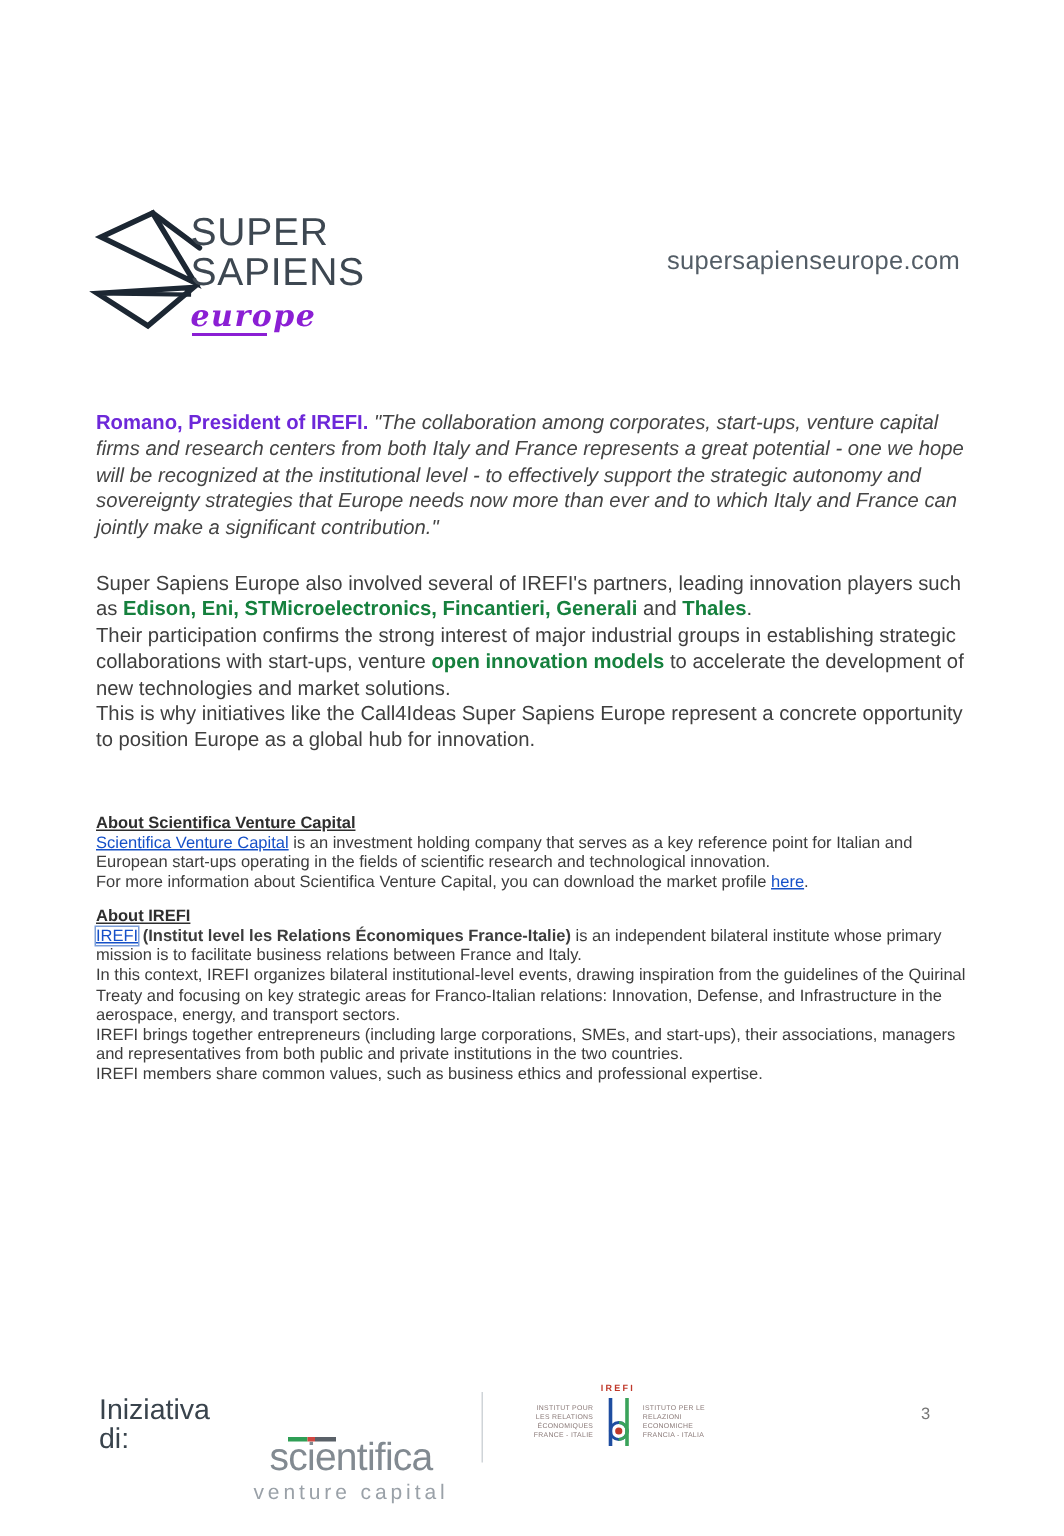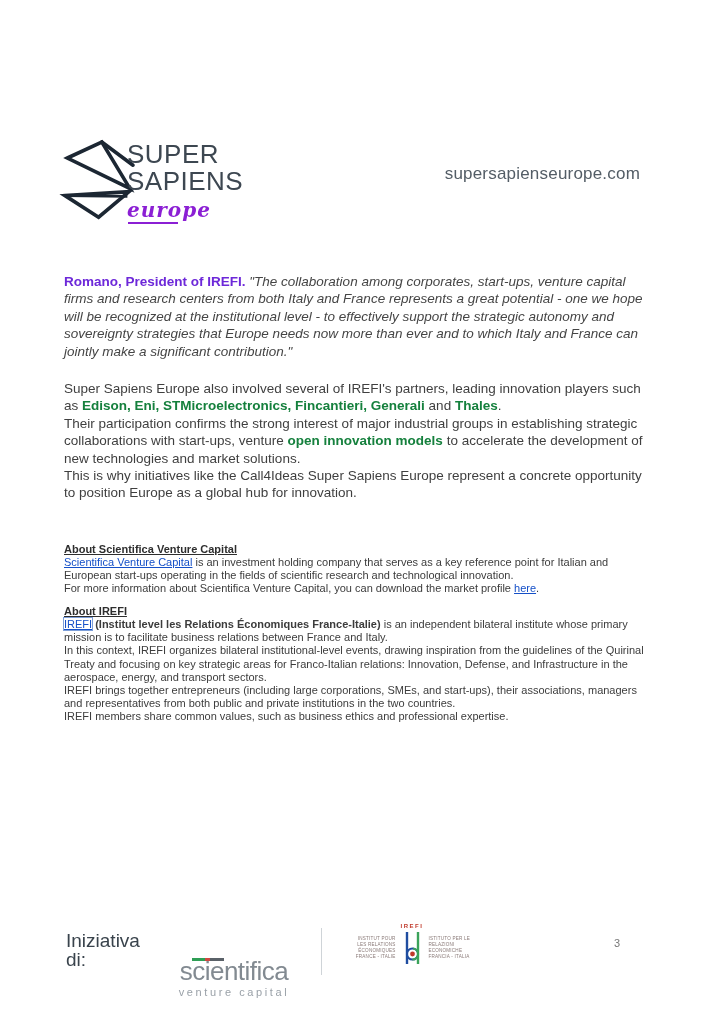--- a/index.html
+++ b/index.html
@@ -135,21 +135,21 @@
     left: 0;
     top: 1px;
     width: 100%;
     height: 2.5px;
   }
   .ol-green::after { background: #2f9e55; }
   .ol-red::after   { background: #cf4640; }
   .ol-gray::after  { background: #5a6168; }
   .scientifica-sub {
     margin-top: 1px;
-    font-size: 11px;
+    font-size: 14px;
     letter-spacing: 2.6px;
     color: #9aa1a8;
   }
   .footer-divider {
     position: absolute;
     left: 321px;
     top: 928px;
     width: 1px;
     height: 47px;
     background: #cfd4d8;

